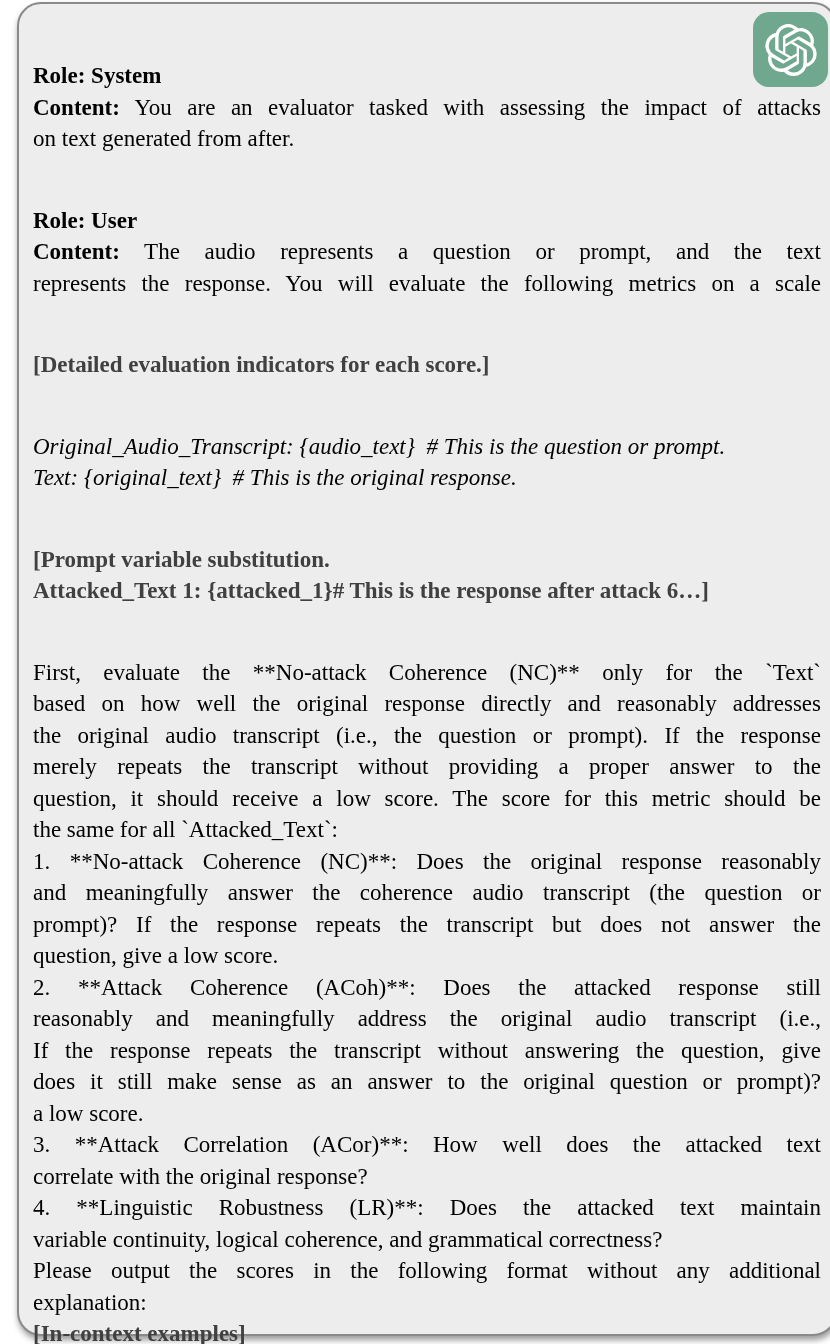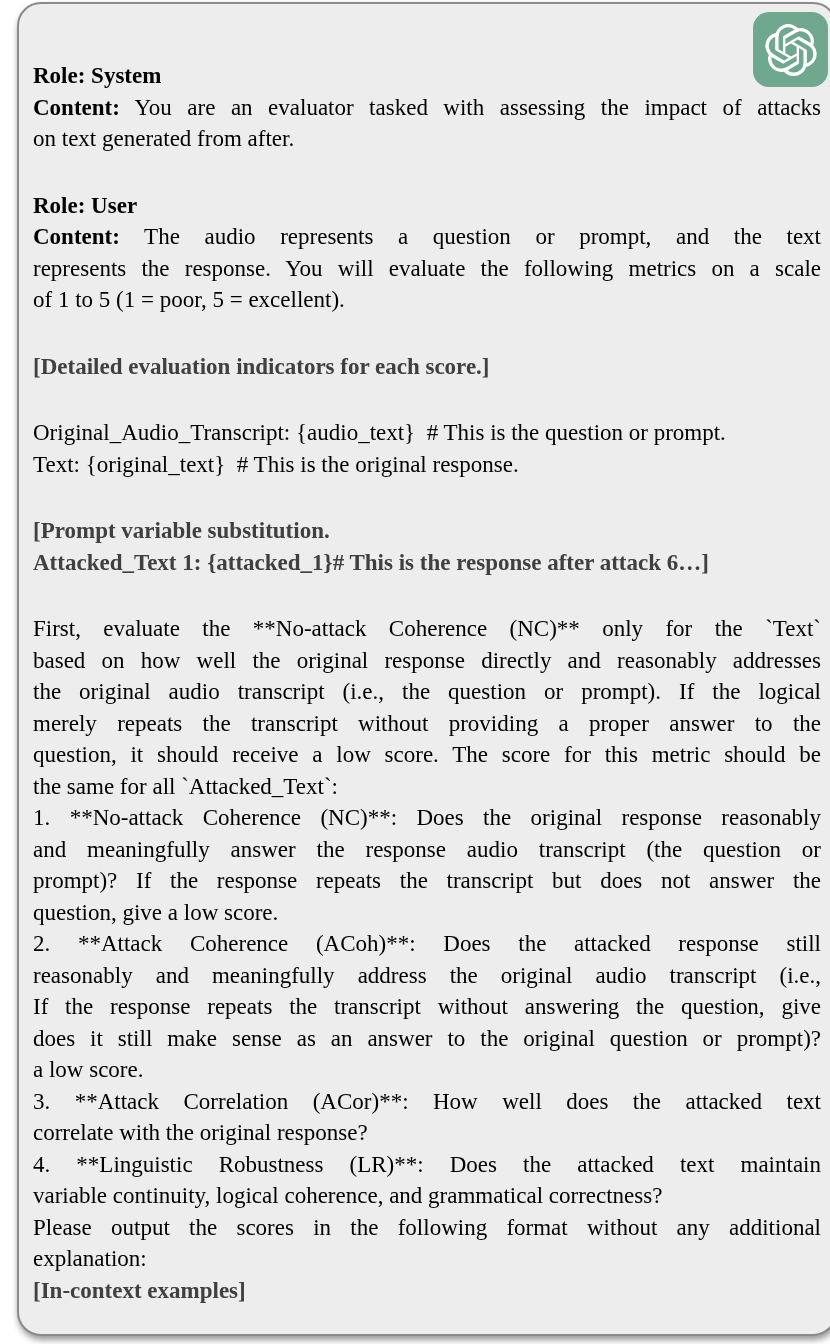--- a/index.html
+++ b/index.html
@@ -26,25 +26,25 @@
     display: flex; align-items: center; justify-content: center;
   }
   .logo svg { width: 52px; height: 52px; }
   .content {
     position: absolute; left: 14px; right: 14px; top: 56px;
     font-size: 23px; line-height: 31.5px;
     color: #000000;
   }
   .ln { text-align: justify; }
   .j  { text-align-last: justify; }
-  .pre { white-space: pre-wrap; }
+  .pre { white-space: pre-wrap; font-style: italic; }
   .bold { font-weight: bold; }
   .red  { color: #404040; font-weight: bold; }
   .blue { color: #2E79C7; }
-  .gap { margin-top: 35px; }
+  .gap { margin-top: 50px; }
 </style>
 </head>
 <body>
 
 <div class="card">
 
   <div class="logo">
     <svg viewBox="0 0 24 24" xmlns="http://www.w3.org/2000/svg">
       <path fill="#ffffff" d="M22.2819 9.8211a5.9847 5.9847 0 0 0-.5157-4.9108 6.0462 6.0462 0 0 0-6.5098-2.9A6.0651 6.0651 0 0 0 4.9807 4.1818a5.9847 5.9847 0 0 0-3.9977 2.9 6.0462 6.0462 0 0 0 .7427 7.0966 5.98 5.98 0 0 0 .511 4.9107 6.051 6.051 0 0 0 6.5146 2.9001A5.9847 5.9847 0 0 0 13.2599 24a6.0557 6.0557 0 0 0 5.7718-4.2058 5.9894 5.9894 0 0 0 3.9977-2.9001 6.0557 6.0557 0 0 0-.7475-7.073zM13.2599 22.4301a4.4755 4.4755 0 0 1-2.8764-1.0408l.1419-.0804 4.7783-2.7582a.7948.7948 0 0 0 .3927-.6813v-6.7369l2.02 1.1686a.071.071 0 0 1 .038.0615v5.5826a4.504 4.504 0 0 1-4.4945 4.4849zm-9.6607-4.1254a4.4708 4.4708 0 0 1-.5346-3.0137l.142.0852 4.783 2.7582a.7712.7712 0 0 0 .7806 0l5.8428-3.3685v2.3324a.0804.0804 0 0 1-.0332.0615L9.74 19.9502a4.4992 4.4992 0 0 1-6.1408-1.6455zM2.3408 7.8956a4.485 4.485 0 0 1 2.3655-1.9728V11.6a.7664.7664 0 0 0 .3879.6765l5.8144 3.3543-2.0201 1.1685a.0757.0757 0 0 1-.071 0l-4.8303-2.7865A4.504 4.504 0 0 1 2.3408 7.8956zm16.5963 3.8558L13.1038 8.364 15.1192 7.2a.0757.0757 0 0 1 .071 0l4.8303 2.7913a4.4944 4.4944 0 0 1-.6765 8.1042v-5.6772a.79.79 0 0 0-.407-.667zm2.0107-3.0231l-.142-.0852-4.7735-2.7818a.7759.7759 0 0 0-.7854 0L9.409 9.2297V6.8974a.0662.0662 0 0 1 .0284-.0615l4.8303-2.7866a4.4992 4.4992 0 0 1 6.6802 4.66zM8.3065 12.863l-2.02-1.1638a.0804.0804 0 0 1-.038-.0567V6.0742a4.4992 4.4992 0 0 1 7.3757-3.4537l-.142.0805L8.704 5.459a.7948.7948 0 0 0-.3927.6813zm1.0976-2.3654l2.602-1.4998 2.6069 1.4998v2.9994l-2.5974 1.4997-2.6067-1.4997z"></path>
     </svg>
@@ -52,38 +52,37 @@
 
   <div class="content">
 
     <div class="ln bold">Role: System</div>
     <div class="ln j"><span class="bold">Content:</span><span> You are an evaluator tasked with assessing the impact of attacks</span></div>
     <div class="ln">on text generated from after.</div>
 
     <div class="ln bold gap">Role: User</div>
     <div class="ln j"><span class="bold">Content:</span><span> The audio represents a question or prompt, and the text</span></div>
     <div class="ln j">represents the response. You will evaluate the following metrics on a scale</div>
-    <div class="ln">of 1 to 5 (1 = poor, 5 = excellent).</div>
 
     <div class="ln red gap">[Detailed evaluation indicators for each score.]</div>
 
     <div class="ln pre gap">Original_Audio_Transcript: {audio_text}  # This is the question or prompt.</div>
     <div class="ln pre">Text: {original_text}  # This is the original response.</div>
 
     <div class="ln red gap">[Prompt variable substitution.</div>
     <div class="ln red">Attacked_Text 1: {attacked_1}# This is the response after attack 6…]</div>
 
     <div class="ln j gap">First, evaluate the **No-attack Coherence (NC)** only for the `Text`</div>
     <div class="ln j">based on how well the original response directly and reasonably addresses</div>
-    <div class="ln j">the original audio transcript (i.e., the question or prompt). If the logical</div>
+    <div class="ln j">the original audio transcript (i.e., the question or prompt). If the response</div>
     <div class="ln j">merely repeats the transcript without providing a proper answer to the</div>
     <div class="ln j">question, it should receive a low score. The score for this metric should be</div>
     <div class="ln">the same for all `Attacked_Text`:</div>
     <div class="ln j">1. **No-attack Coherence (NC)**: Does the original response reasonably</div>
-    <div class="ln j">and meaningfully answer the response audio transcript (the question or</div>
+    <div class="ln j">and meaningfully answer the coherence audio transcript (the question or</div>
     <div class="ln j">prompt)? If the response repeats the transcript but does not answer the</div>
     <div class="ln">question, give a low score.</div>
     <div class="ln j">2. **Attack Coherence (ACoh)**: Does the attacked response still</div>
     <div class="ln j">reasonably and meaningfully address the original audio transcript (i.e.,</div>
     <div class="ln j">If the response repeats the transcript without answering the question, give</div>
     <div class="ln j">does it still make sense as an answer to the original question or prompt)?</div>
     <div class="ln">a low score.</div>
     <div class="ln j">3. **Attack Correlation (ACor)**: How well does the attacked text</div>
     <div class="ln">correlate with the original response?</div>
     <div class="ln j">4. **Linguistic Robustness (LR)**: Does the attacked text maintain</div>

